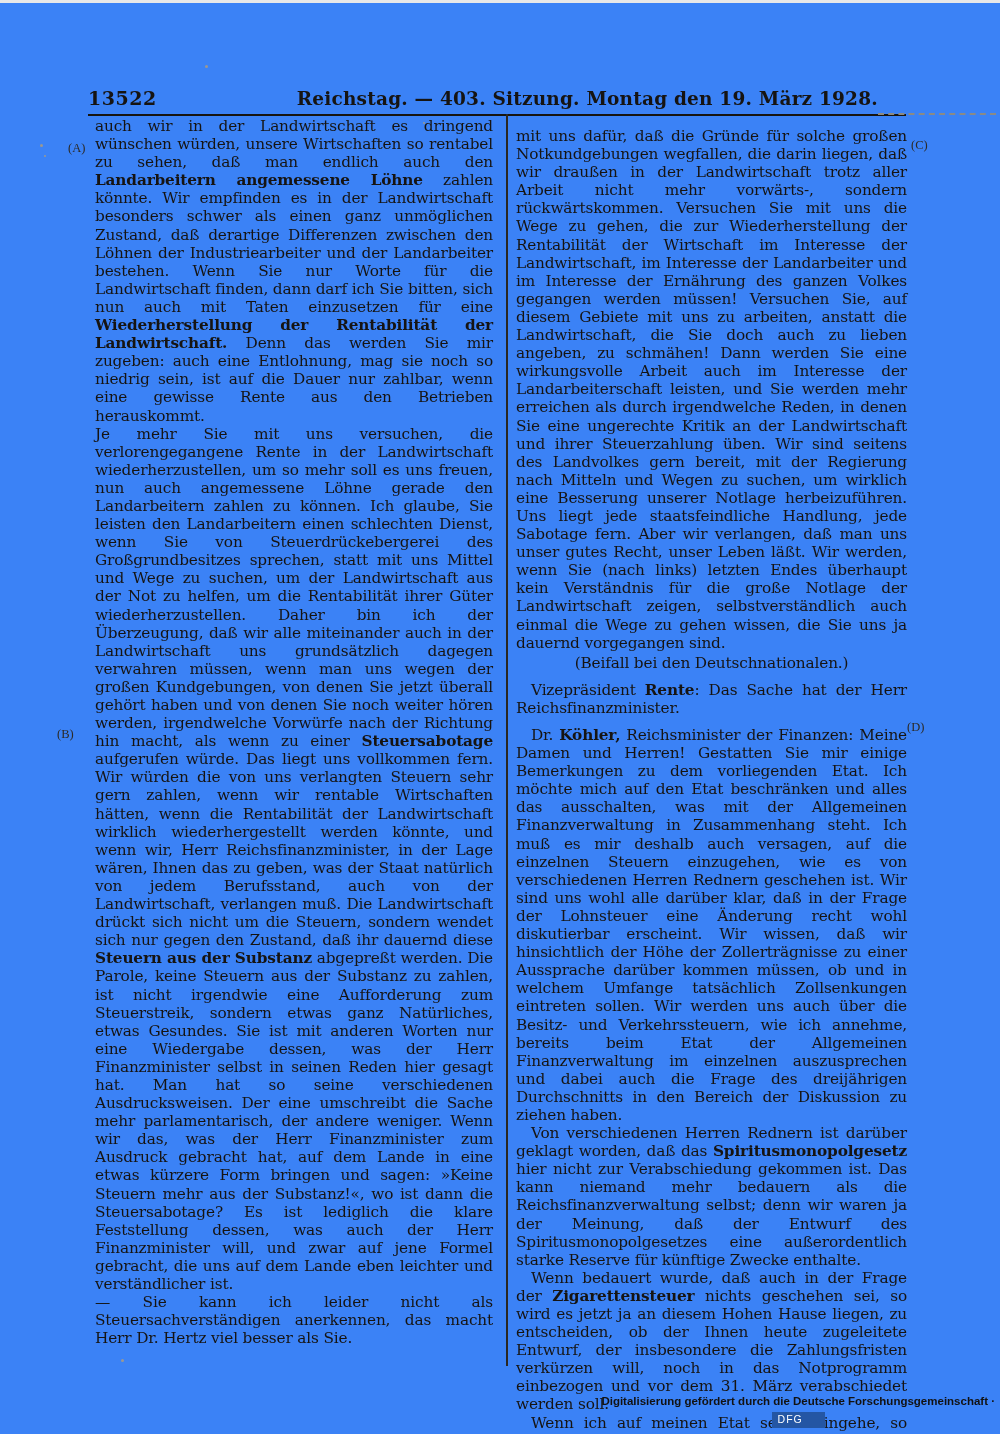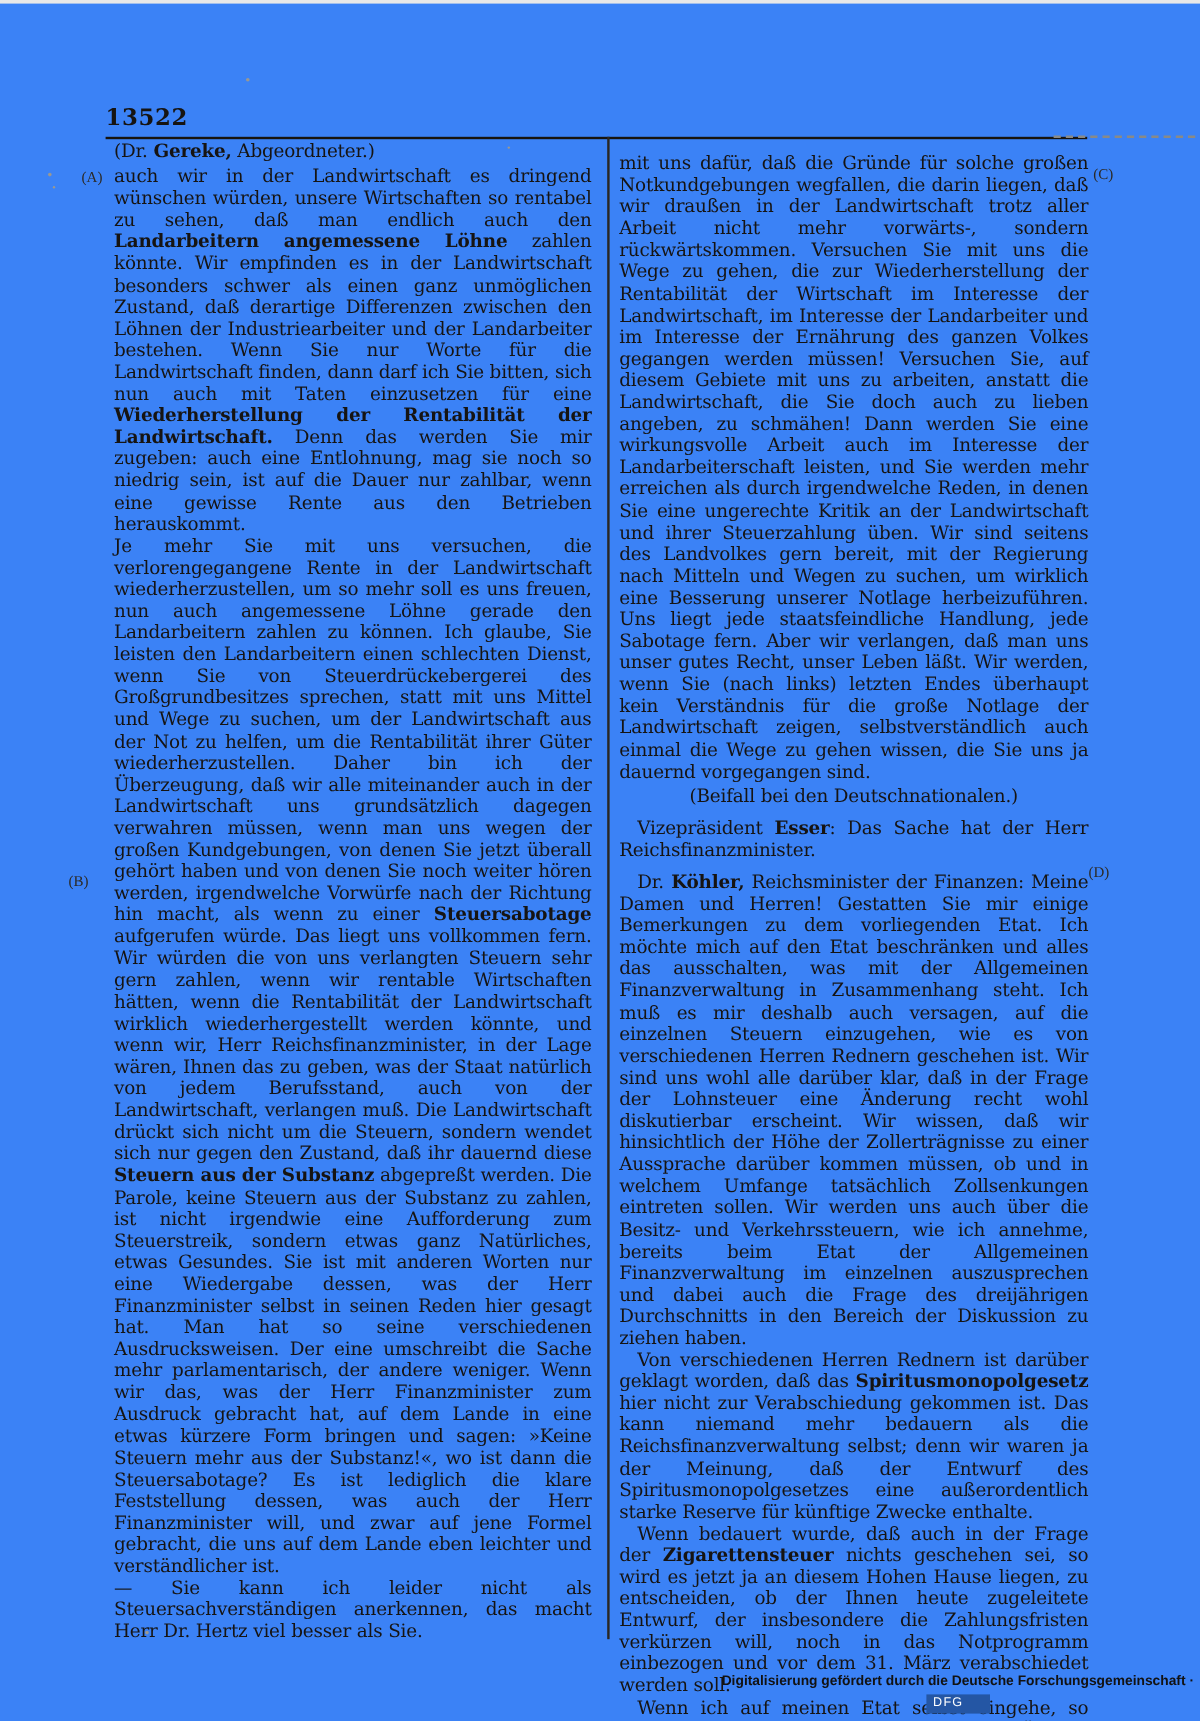--- a/index.html
+++ b/index.html
@@ -59,44 +59,44 @@
   
   .speck{position:absolute;background:#9a9892;border-radius:50%;}
 </style>
 </head>
 <body>
 
 <div class="page">
 
   <div class="header">
     <span class="pagenum">13522</span>
+    <span class="htitle">Reichstag. — 403. Sitzung. Montag den 19. März 1928.</span>
   </div>
   <div class="dash-rule"></div>
 
   <span class="margin-label" style="left:68px;top:138px">(A)</span>
   <span class="margin-label" style="left:57px;top:724px">(B)</span>
   <span class="margin-label" style="left:911px;top:135px">(C)</span>
   <span class="margin-label" style="left:907px;top:717px">(D)</span>
 
   <div class="divider"></div>
 
   <div class="columns">
 
     <div class="col left">
-      <p class="note"><span>(Dr. </span><span class="b">Gereke,</span><span> Abgeordneter.)</span></p>
       <p class="para"><span>auch wir in der Landwirtschaft es dringend wünschen würden, unsere Wirtschaften so rentabel zu sehen, daß man endlich auch den </span><span class="b">Landarbeitern angemessene Löhne</span><span> zahlen könnte. Wir empfinden es in der Landwirtschaft besonders schwer als einen ganz unmöglichen Zustand, daß derartige Differenzen zwischen den Löhnen der Industriearbeiter und der Landarbeiter bestehen. Wenn Sie nur Worte für die Landwirtschaft finden, dann darf ich Sie bitten, sich nun auch mit Taten einzusetzen für eine </span><span class="b">Wiederherstellung der Rentabilität der Landwirtschaft.</span><span> Denn das werden Sie mir zugeben: auch eine Entlohnung, mag sie noch so niedrig sein, ist auf die Dauer nur zahlbar, wenn eine gewisse Rente aus den Betrieben herauskommt.</span></p>
       <p class="para"><span>Je mehr Sie mit uns versuchen, die verlorengegangene Rente in der Landwirtschaft wiederherzustellen, um so mehr soll es uns freuen, nun auch angemessene Löhne gerade den Landarbeitern zahlen zu können. Ich glaube, Sie leisten den Landarbeitern einen schlechten Dienst, wenn Sie von Steuerdrückebergerei des Großgrundbesitzes sprechen, statt mit uns Mittel und Wege zu suchen, um der Landwirtschaft aus der Not zu helfen, um die Rentabilität ihrer Güter wiederherzustellen. Daher bin ich der Überzeugung, daß wir alle miteinander auch in der Landwirtschaft uns grundsätzlich dagegen verwahren müssen, wenn man uns wegen der großen Kundgebungen, von denen Sie jetzt überall gehört haben und von denen Sie noch weiter hören werden, irgendwelche Vorwürfe nach der Richtung hin macht, als wenn zu einer </span><span class="b">Steuersabotage</span><span> aufgerufen würde. Das liegt uns vollkommen fern. Wir würden die von uns verlangten Steuern sehr gern zahlen, wenn wir rentable Wirtschaften hätten, wenn die Rentabilität der Landwirtschaft wirklich wiederhergestellt werden könnte, und wenn wir, Herr Reichsfinanzminister, in der Lage wären, Ihnen das zu geben, was der Staat natürlich von jedem Berufsstand, auch von der Landwirtschaft, verlangen muß. Die Landwirtschaft drückt sich nicht um die Steuern, sondern wendet sich nur gegen den Zustand, daß ihr dauernd diese </span><span class="b">Steuern aus der Substanz</span><span> abgepreßt werden. Die Parole, keine Steuern aus der Substanz zu zahlen, ist nicht irgendwie eine Aufforderung zum Steuerstreik, sondern etwas ganz Natürliches, etwas Gesundes. Sie ist mit anderen Worten nur eine Wiedergabe dessen, was der Herr Finanzminister selbst in seinen Reden hier gesagt hat. Man hat so seine verschiedenen Ausdrucksweisen. Der eine umschreibt die Sache mehr parlamentarisch, der andere weniger. Wenn wir das, was der Herr Finanzminister zum Ausdruck gebracht hat, auf dem Lande in eine etwas kürzere Form bringen und sagen: »Keine Steuern mehr aus der Substanz!«, wo ist dann die Steuersabotage? Es ist lediglich die klare Feststellung dessen, was auch der Herr Finanzminister will, und zwar auf jene Formel gebracht, die uns auf dem Lande eben leichter und verständlicher ist.</span></p>
       <p class="para"><span>— Sie kann ich leider nicht als Steuersachverständigen anerkennen, das macht Herr Dr. Hertz viel besser als Sie.</span></p>
 
     </div>
 
     <div class="col right">
       <p class="para"><span>mit uns dafür, daß die Gründe für solche großen Notkundgebungen wegfallen, die darin liegen, daß wir draußen in der Landwirtschaft trotz aller Arbeit nicht mehr vorwärts-, sondern rückwärtskommen. Versuchen Sie mit uns die Wege zu gehen, die zur Wiederherstellung der Rentabilität der Wirtschaft im Interesse der Landwirtschaft, im Interesse der Landarbeiter und im Interesse der Ernährung des ganzen Volkes gegangen werden müssen! Versuchen Sie, auf diesem Gebiete mit uns zu arbeiten, anstatt die Landwirtschaft, die Sie doch auch zu lieben angeben, zu schmähen! Dann werden Sie eine wirkungsvolle Arbeit auch im Interesse der Landarbeiterschaft leisten, und Sie werden mehr erreichen als durch irgendwelche Reden, in denen Sie eine ungerechte Kritik an der Landwirtschaft und ihrer Steuerzahlung üben. Wir sind seitens des Landvolkes gern bereit, mit der Regierung nach Mitteln und Wegen zu suchen, um wirklich eine Besserung unserer Notlage herbeizuführen. Uns liegt jede staatsfeindliche Handlung, jede Sabotage fern. Aber wir verlangen, daß man uns unser gutes Recht, unser Leben läßt. Wir werden, wenn Sie (nach links) letzten Endes überhaupt kein Verständnis für die große Notlage der Landwirtschaft zeigen, selbstverständlich auch einmal die Wege zu gehen wissen, die Sie uns ja dauernd vorgegangen sind.</span></p>
       <p class="stage">(Beifall bei den Deutschnationalen.)</p>
-      <p class="para indent gap"><span>Vizepräsident </span><span class="b">Esser</span><span>: Das Sache hat der Herr Reichsfinanzminister.</span></p>
+      <p class="para indent gap"><span>Vizepräsident </span><span class="b">Rente</span><span>: Das Sache hat der Herr Reichsfinanzminister.</span></p>
       <p class="para indent gap"><span>Dr. </span><span class="b">Köhler,</span><span> Reichsminister der Finanzen: Meine Damen und Herren! Gestatten Sie mir einige Bemerkungen zu dem vorliegenden Etat. Ich möchte mich auf den Etat beschränken und alles das ausschalten, was mit der Allgemeinen Finanzverwaltung in Zusammenhang steht. Ich muß es mir deshalb auch versagen, auf die einzelnen Steuern einzugehen, wie es von verschiedenen Herren Rednern geschehen ist. Wir sind uns wohl alle darüber klar, daß in der Frage der Lohnsteuer eine Änderung recht wohl diskutierbar erscheint. Wir wissen, daß wir hinsichtlich der Höhe der Zollerträgnisse zu einer Aussprache darüber kommen müssen, ob und in welchem Umfange tatsächlich Zollsenkungen eintreten sollen. Wir werden uns auch über die Besitz- und Verkehrssteuern, wie ich annehme, bereits beim Etat der Allgemeinen Finanzverwaltung im einzelnen auszusprechen und dabei auch die Frage des dreijährigen Durchschnitts in den Bereich der Diskussion zu ziehen haben.</span></p>
       <p class="para indent"><span>Von verschiedenen Herren Rednern ist darüber geklagt worden, daß das </span><span class="b">Spiritusmonopolgesetz</span><span> hier nicht zur Verabschiedung gekommen ist. Das kann niemand mehr bedauern als die Reichsfinanzverwaltung selbst; denn wir waren ja der Meinung, daß der Entwurf des Spiritusmonopolgesetzes eine außerordentlich starke Reserve für künftige Zwecke enthalte.</span></p>
       <p class="para indent"><span>Wenn bedauert wurde, daß auch in der Frage der </span><span class="b">Zigarettensteuer</span><span> nichts geschehen sei, so wird es jetzt ja an diesem Hohen Hause liegen, zu entscheiden, ob der Ihnen heute zugeleitete Entwurf, der insbesondere die Zahlungsfristen verkürzen will, noch in das Notprogramm einbezogen und vor dem 31. März verabschiedet werden soll.</span></p>
       <p class="para indent"><span>Wenn ich auf meinen Etat selbst eingehe, so möchte ich meinen </span><span class="b">Dank</span><span> aussprechen </span><span class="b">für die Anerkennung,</span></p>
     </div>
 
   </div>
 
   <div class="footer">
     <span>Digitalisierung gefördert durch die Deutsche Forschungsgemeinschaft ·</span>

